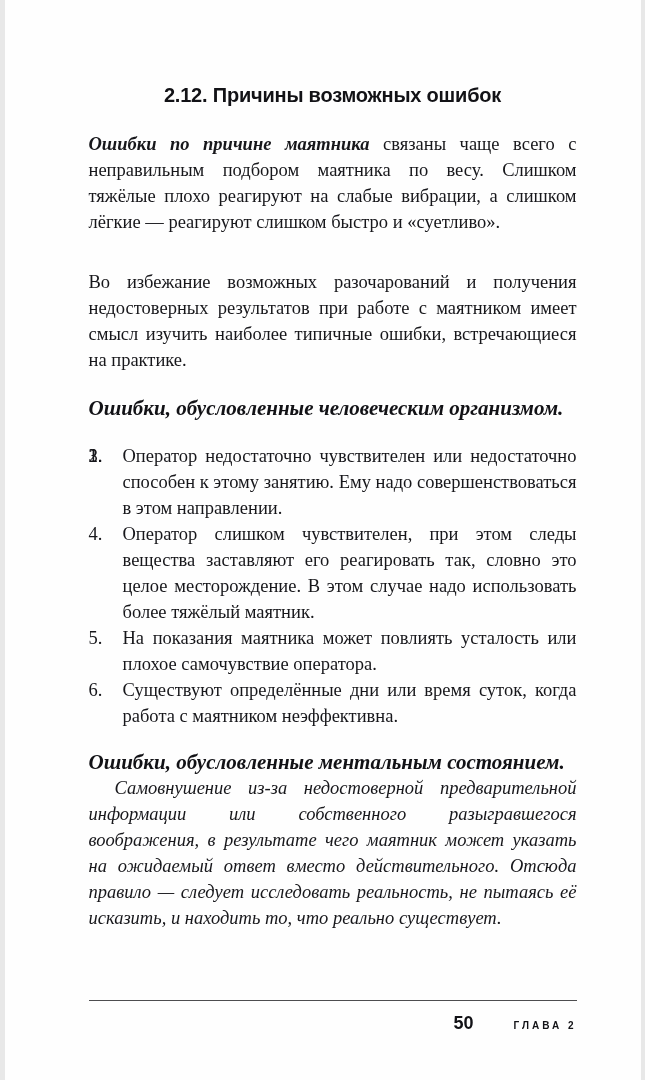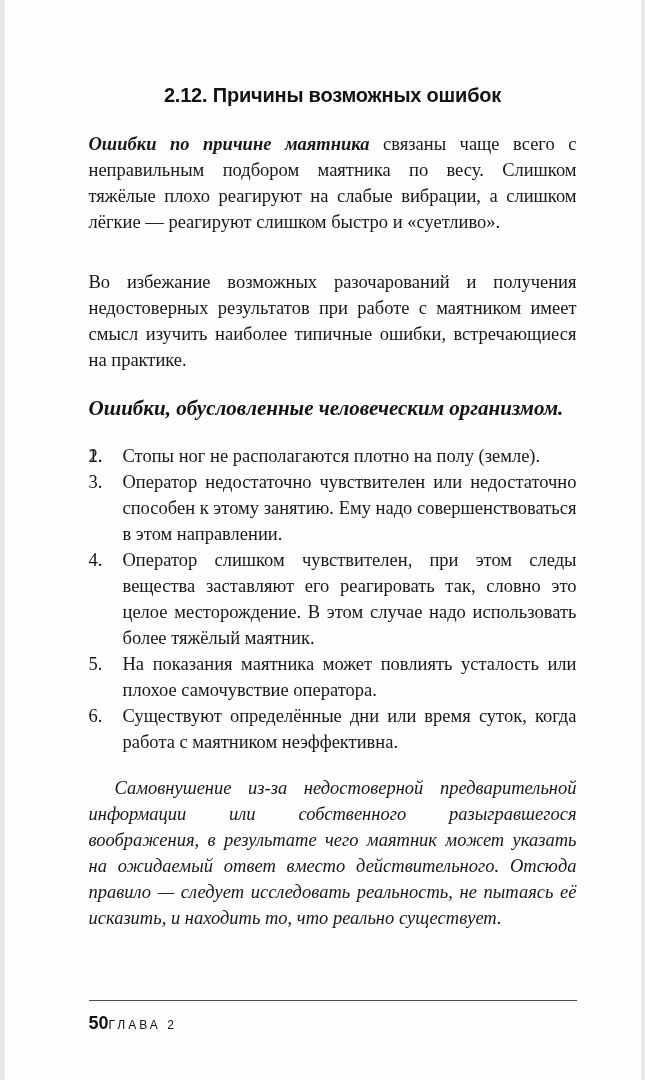--- a/index.html
+++ b/index.html
@@ -70,33 +70,34 @@
     text-indent: 26px;
     font-style: italic;
   }
 
   .footer {
     margin-top: auto;
     border-top: 1.5px solid #4d4d4f;
     padding-top: 12px;
     display: flex;
     align-items: baseline;
-    justify-content: flex-start;
+    justify-content: flex-end;
     font-family: "Liberation Sans", sans-serif;
   }
   .page-number {
     font-weight: bold;
     font-size: 18px;
     color: #121216;
   }
   .chapter-label {
-    font-weight: normal;
-    font-size: 12px;
+    font-weight: bold;
+    font-size: 10px;
     letter-spacing: 3px;
     color: #121216;
+    padding-left: 40px;
   }
 </style>
 </head>
 <body>
 
 <div class="page">
 
   <h1 class="page-title">2.12. Причины возможных ошибок</h1>
 
   <p class="body-text section-pendulum"><span class="lead-bi">Ошибки по причине маятника</span><span> связаны чаще всего с неправильным подбором маятника по весу. Слишком тяжёлые плохо реагируют на слабые вибрации, а слишком лёгкие — реагируют слишком быстро и «суетливо».</span></p>
@@ -104,40 +105,40 @@
   <p class="body-text intro">Во избежание возможных разочарований и получения недостоверных результатов при работе с маятником имеет смысл изучить наиболее типичные ошибки, встречающиеся на практике.</p>
 
   <h2 class="section-heading heading-body">Ошибки, обусловленные человеческим организмом.</h2>
 
   <ol class="errors-list body-text">
     <li>
       <span class="li-num">1.</span>
     </li>
     <li>
       <span class="li-num">2.</span>
-      <span>Стопы ног не располагаются плотно на полу (земле).</span>
     </li>
     <li>
       <span class="li-num">3.</span>
       <span>Оператор недостаточно чувствителен или недостаточно способен к этому занятию. Ему надо совершенствоваться в этом направлении.</span>
     </li>
     <li>
       <span class="li-num">4.</span>
       <span>Оператор слишком чувствителен, при этом следы вещества заставляют его реагировать так, словно это целое месторождение. В этом случае надо использовать более тяжёлый маятник.</span>
     </li>
     <li>
       <span class="li-num">5.</span>
       <span>На показания маятника может повлиять усталость или плохое самочувствие оператора.</span>
     </li>
     <li>
       <span class="li-num">6.</span>
       <span>Существуют определённые дни или время суток, когда работа с маятником неэффективна.</span>
     </li>
   </ol>
 
+  <h2 class="section-heading">Ошибки, обусловленные ментальным состоянием.</h2>
 
   <p class="body-text mental-par">Самовнушение из-за недостоверной предварительной информации или собственного разыгравшегося воображения, в результате чего маятник может указать на ожидаемый ответ вместо действительного. Отсюда правило — следует исследовать реальность, не пытаясь её исказить, и находить то, что реально существует.</p>
 
   <div class="footer">
     <span class="page-number">50</span>
     <span class="chapter-label">ГЛАВА 2</span>
   </div>
 
 </div>
 

